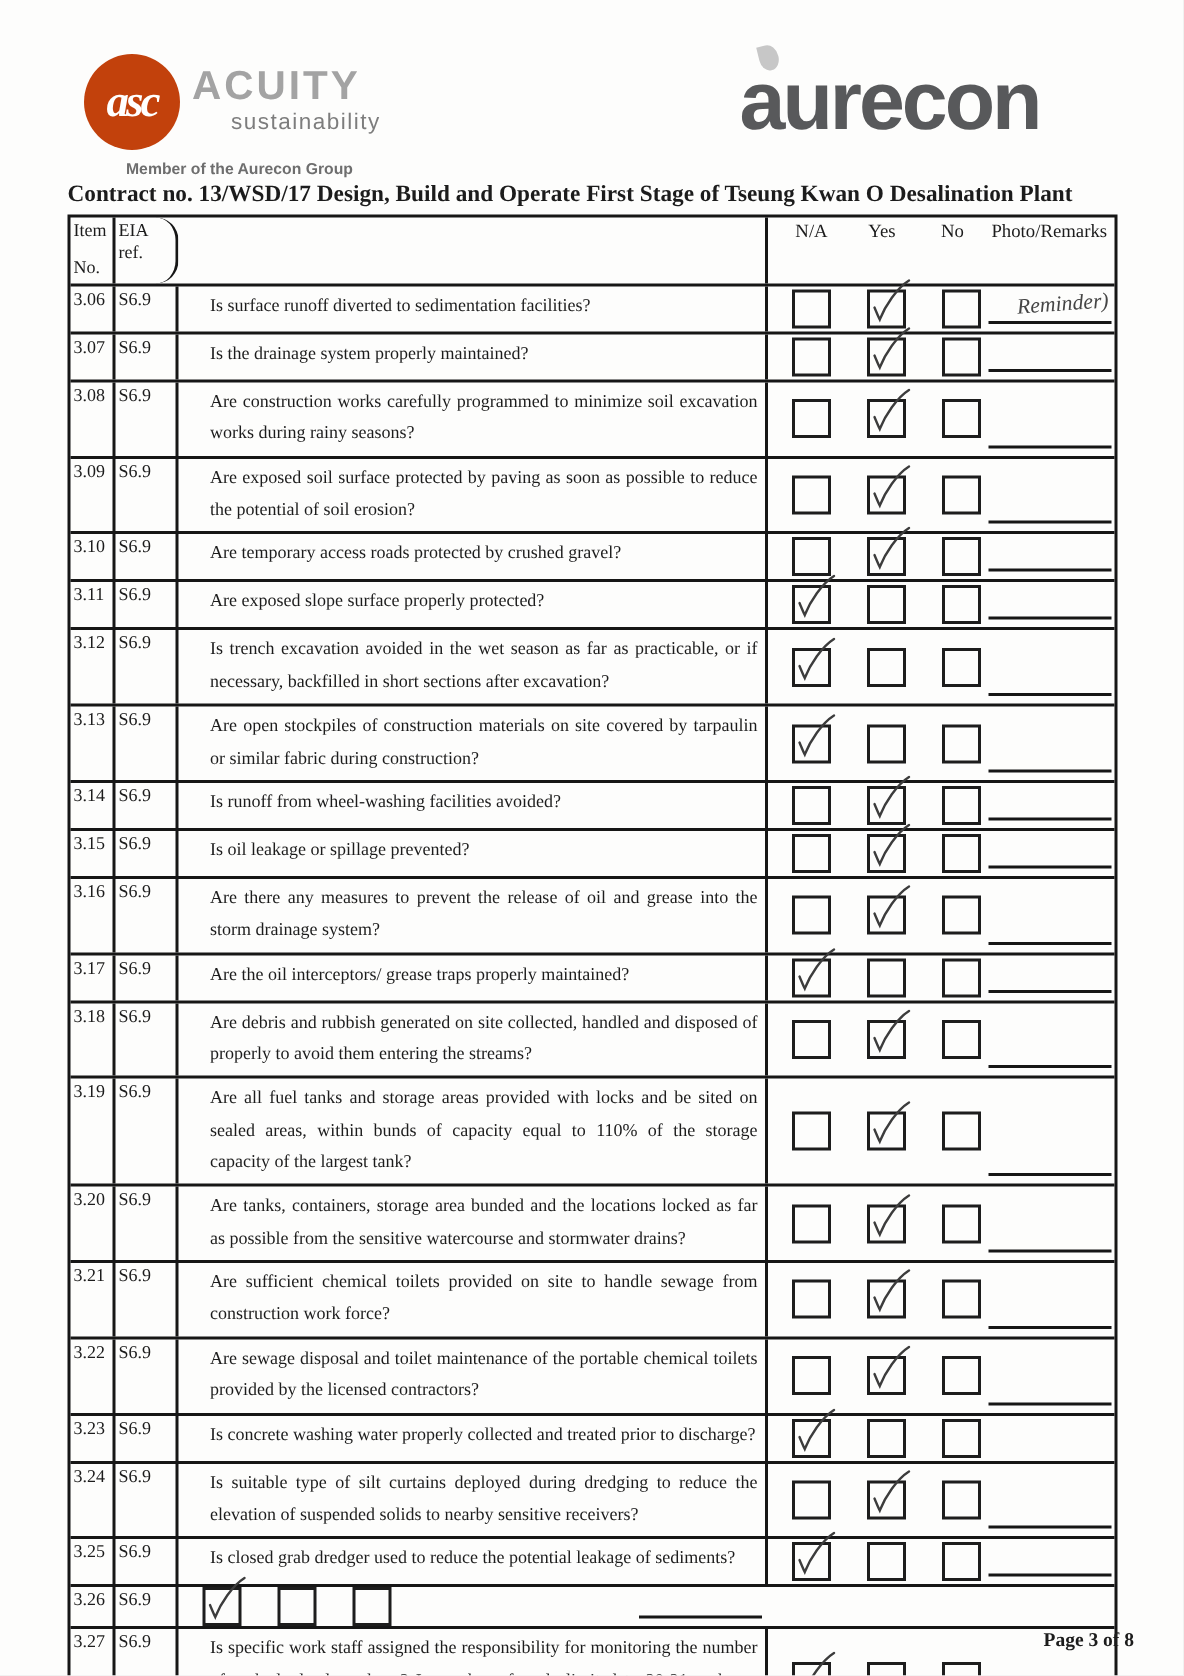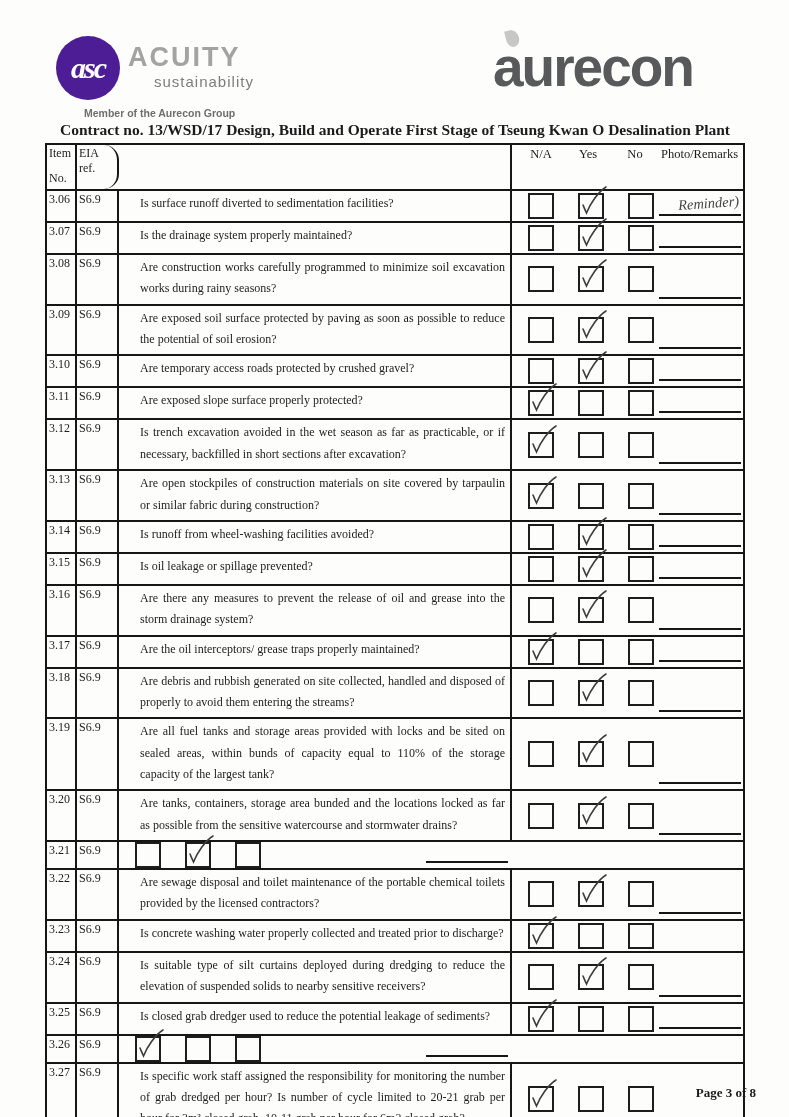--- a/index.html
+++ b/index.html
@@ -10,21 +10,21 @@
     font-family:"Liberation Serif","DejaVu Serif",serif;
     color:#1c1c1c;
     overflow:hidden;
     margin:0 auto;
   }
   
   .acuity{position:absolute;top:36px;left:56px;width:210px;}
   .acuity-top{display:flex;align-items:flex-start;}
   .asc-circle{
     width:64px;height:64px;border-radius:50%;
-    background:#4c1d95;color:#ffffff;
+    background:#c2410c;color:#ffffff;
     font-family:"Liberation Serif",serif;font-style:italic;font-weight:bold;
     display:flex;align-items:center;justify-content:center;
     font-size:30px;letter-spacing:-2px;
     flex:0 0 auto;
   }
   .acuity-words{margin-left:8px;padding-top:8px;font-family:"Liberation Sans","DejaVu Sans",sans-serif;}
   .acuity-name{font-size:27px;font-weight:bold;color:#a3a3a3;letter-spacing:2px;line-height:1;}
   .acuity-sub{font-size:15px;color:#7d7d7d;letter-spacing:1px;margin-top:2px;margin-left:26px;}
   .acuity-member{
     font-family:"Liberation Sans","DejaVu Sans",sans-serif;
@@ -39,21 +39,21 @@
   }
   .aurecon .leaf{
     position:absolute;left:13px;top:-10px;
     width:13px;height:17px;background:#c7c7c7;
     border-radius:0 60% 55% 55%;
     transform:rotate(-14deg);
   }
   
   .doc-title{
     position:absolute;top:121px;left:45px;width:700px;
-    text-align:center;font-weight:bold;font-size:15.5px;
+    text-align:left;font-weight:bold;font-size:15.5px;
     white-space:nowrap;
   }
   
   .tbl{
     position:absolute;top:143px;left:45px;width:700px;
     border:2px solid #161616;
     box-sizing:border-box;
     background:#fdfdfc;
   }
   .trow{display:grid;grid-template-columns:30px 42px 393px 233px;border-bottom:2px solid #161616;}
@@ -506,20 +506,23 @@
       <span class="remarks">
         <span class="hand"></span>
         <span class="rline"></span>
       </span>
     </div>
   </div>
 
   <div class="trow">
     <div class="cell c-item">3.21</div>
     <div class="cell c-eia">S6.9</div>
+    <div class="cell c-q">
+            <span>Are sufficient chemical toilets provided on site to handle sewage from construction work force?</span>
+          </div>
     <div class="cell c-marks">
       <span class="box">
         
       </span>
       <span class="box ticked">
         <svg width="36" height="36" viewBox="0 0 36 36">
           <path d="M8 20 C9.5 23.5 10.5 26 11.5 28 C15 19 23 7 31 2" fill="none" stroke="#3c3c3c" stroke-width="1.6" stroke-linecap="round"></path>
         </svg>
       </span>
       <span class="box">

